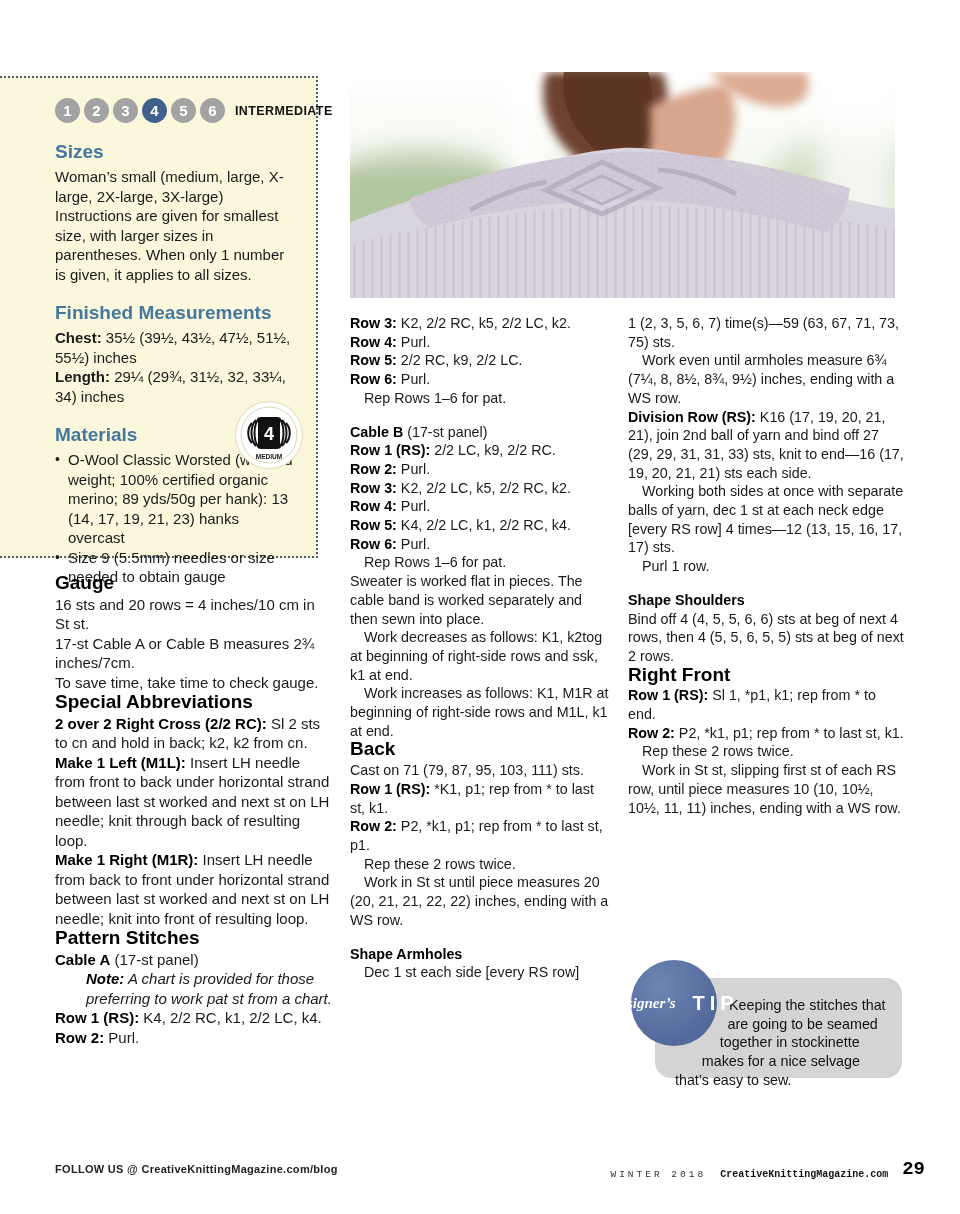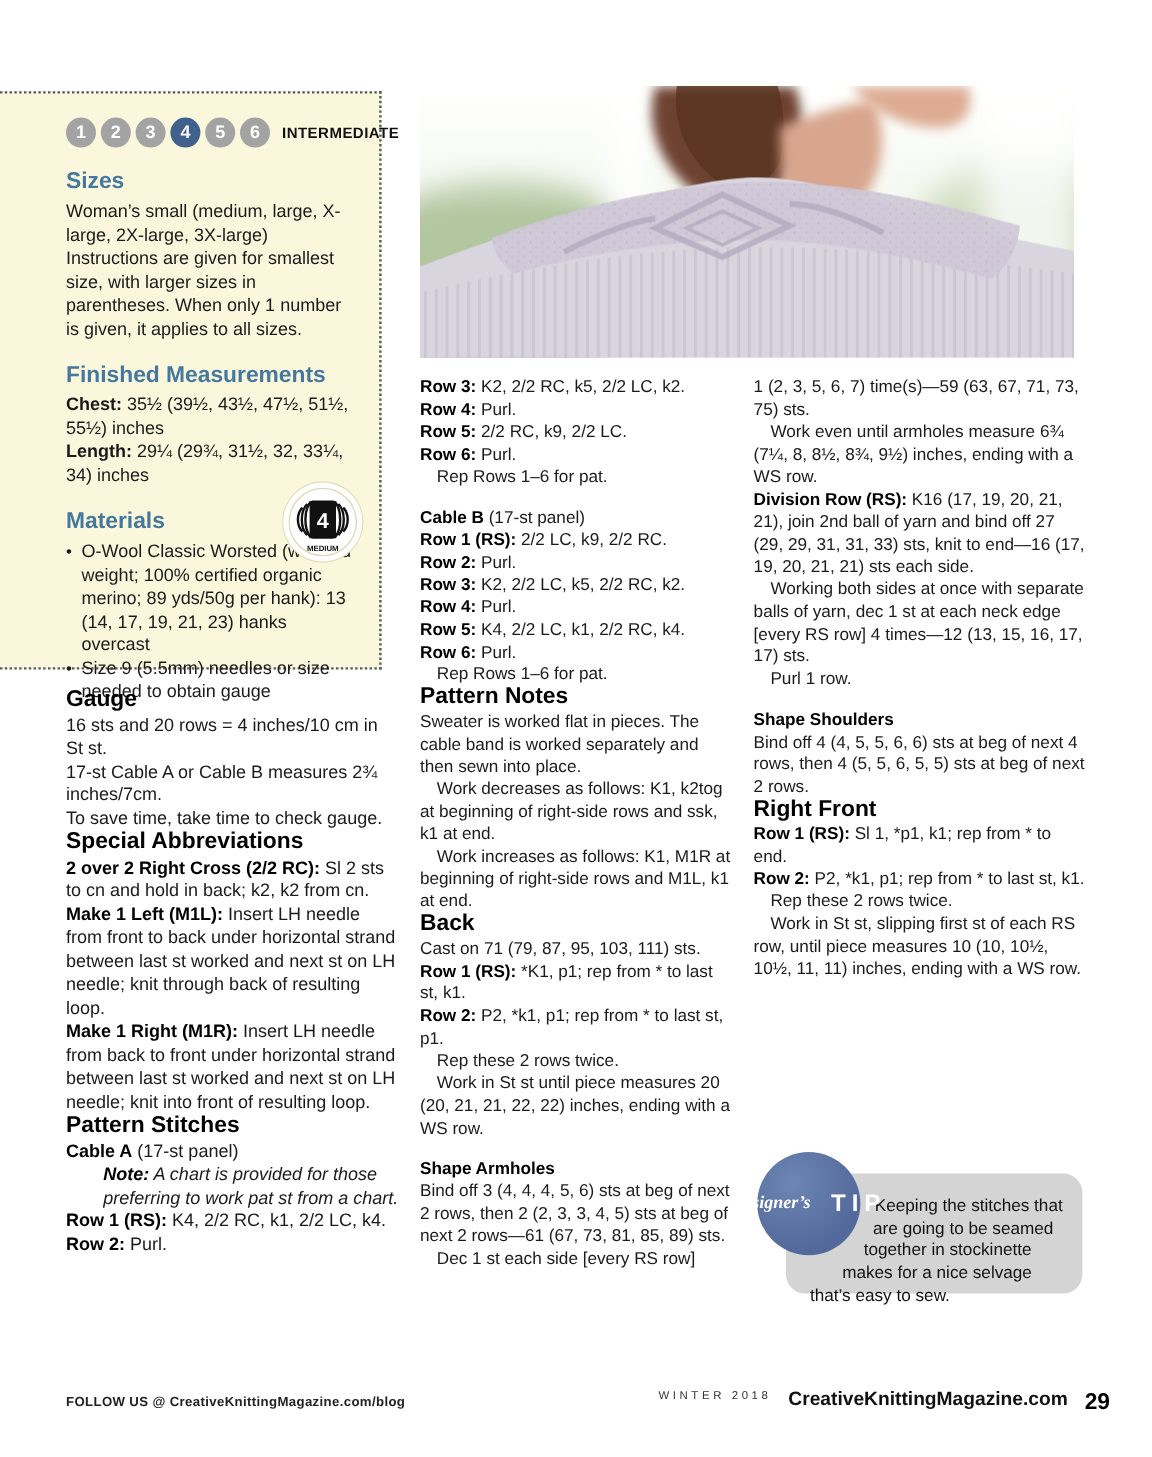--- a/index.html
+++ b/index.html
@@ -54,23 +54,23 @@
   .tip-shape{float:left;width:58px;height:74px;shape-outside:ellipse(72px 64px at -18px 6px);}
   .tip-circle{
     position:absolute;left:631px;top:960px;width:86px;height:86px;border-radius:50%;
     background:radial-gradient(circle at 35% 30%, #6d86b3, #53699b 70%);
     display:flex;flex-direction:row;align-items:center;justify-content:center;color:#fff;
   }
   .tip-script{font-family:"Liberation Serif","DejaVu Serif",serif;font-style:italic;font-weight:bold;font-size:15px;}
   .tip-word{font-weight:bold;font-size:20px;letter-spacing:5px;margin-left:17px;line-height:20px;}
   
   .footer-left{position:absolute;left:55px;top:1163px;font-size:11px;font-weight:bold;letter-spacing:.3px;color:#222;}
-  .footer-right{position:absolute;right:35px;top:1158px;display:flex;align-items:flex-start;gap:14px;}
+  .footer-right{position:absolute;right:35px;top:1158px;display:flex;align-items:flex-end;gap:14px;font-family:Liberation Mono, monospace;}
   .footer-season{font-size:9.5px;letter-spacing:3px;color:#333;}
-  .footer-site{font-size:16px;font-weight:bold;color:#111;}
+  .footer-site{font-size:10px;font-weight:bold;color:#111;}
   .footer-page{font-size:19px;font-weight:bold;color:#000;}
 </style>
 </head>
 <body>
 
 <div class="photo">
   <svg width="545" height="226" viewBox="0 0 545 226">
     <defs>
       <filter id="b12" x="-40%" y="-40%" width="180%" height="180%">
           <feGaussianBlur stdDeviation="12"></feGaussianBlur>
@@ -190,34 +190,32 @@
 
   <p class="p" style="margin-top:15px;"><b>Cable B</b><span> (17-st panel)</span></p>
   <p class="p"><b>Row 1 (RS):</b><span> 2/2 LC, k9, 2/2 RC.</span></p>
   <p class="p"><b>Row 2:</b><span> Purl.</span></p>
   <p class="p"><b>Row 3:</b><span> K2, 2/2 LC, k5, 2/2 RC, k2.</span></p>
   <p class="p"><b>Row 4:</b><span> Purl.</span></p>
   <p class="p"><b>Row 5:</b><span> K4, 2/2 LC, k1, 2/2 RC, k4.</span></p>
   <p class="p"><b>Row 6:</b><span> Purl.</span></p>
   <p class="p ind">Rep Rows 1–6 for pat.</p>
 
-  <h3 class="sec mt">Pattern Notes</h3>
   <p class="p">Sweater is worked flat in pieces. The cable band is worked separately and then sewn into place.</p>
   <p class="p ind">Work decreases as follows: K1, k2tog at beginning of right-side rows and ssk, k1 at end.</p>
   <p class="p ind">Work increases as follows: K1, M1R at beginning of right-side rows and M1L, k1 at end.</p>
 
   <h3 class="sec mt">Back</h3>
   <p class="p">Cast on 71 (79, 87, 95, 103, 111) sts.</p>
   <p class="p"><b>Row 1 (RS):</b><span> *K1, p1; rep from * to last st, k1.</span></p>
   <p class="p"><b>Row 2:</b><span> P2, *k1, p1; rep from * to last st, p1.</span></p>
   <p class="p ind">Rep these 2 rows twice.</p>
   <p class="p ind">Work in St st until piece measures 20 (20, 21, 21, 22, 22) inches, ending with a WS row.</p>
 
   <h4 class="sub">Shape Armholes</h4>
-  <p class="p">Bind off 3 (4, 4, 4, 5, 6) sts at beg of next 2 rows, then 2 (2, 3, 3, 4, 5) sts at beg of next 2 rows—61 (67, 73, 81, 85, 89) sts.</p>
   <p class="p ind">Dec 1 st each side [every RS row]</p>
 </div>
 
 <div class="col col-right">
   <p class="p">1 (2, 3, 5, 6, 7) time(s)—59 (63, 67, 71, 73, 75) sts.</p>
   <p class="p ind">Work even until armholes measure 6¾ (7¼, 8, 8½, 8¾, 9½) inches, ending with a WS row.</p>
 
   <p class="p"><b>Division Row (RS):</b><span> K16 (17, 19, 20, 21, 21), join 2nd ball of yarn and bind off 27 (29, 29, 31, 31, 33) sts, knit to end—16 (17, 19, 20, 21, 21) sts each side.</span></p>
   <p class="p ind">Working both sides at once with separate balls of yarn, dec 1 st at each neck edge [every RS row] 4 times—12 (13, 15, 16, 17, 17) sts.</p>
   <p class="p ind">Purl 1 row.</p>

